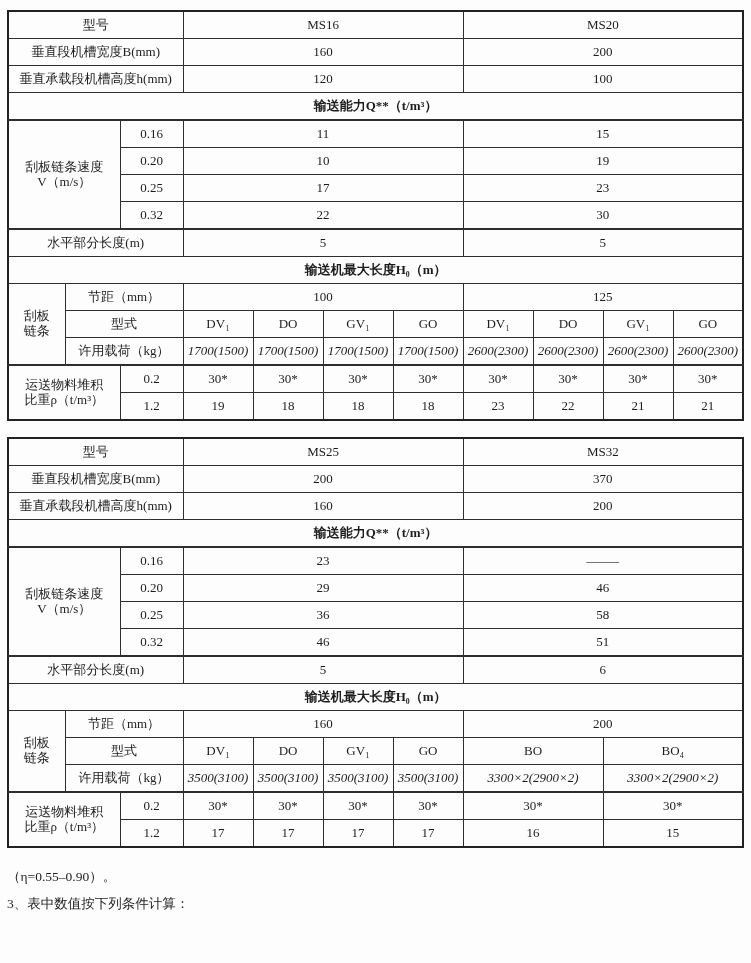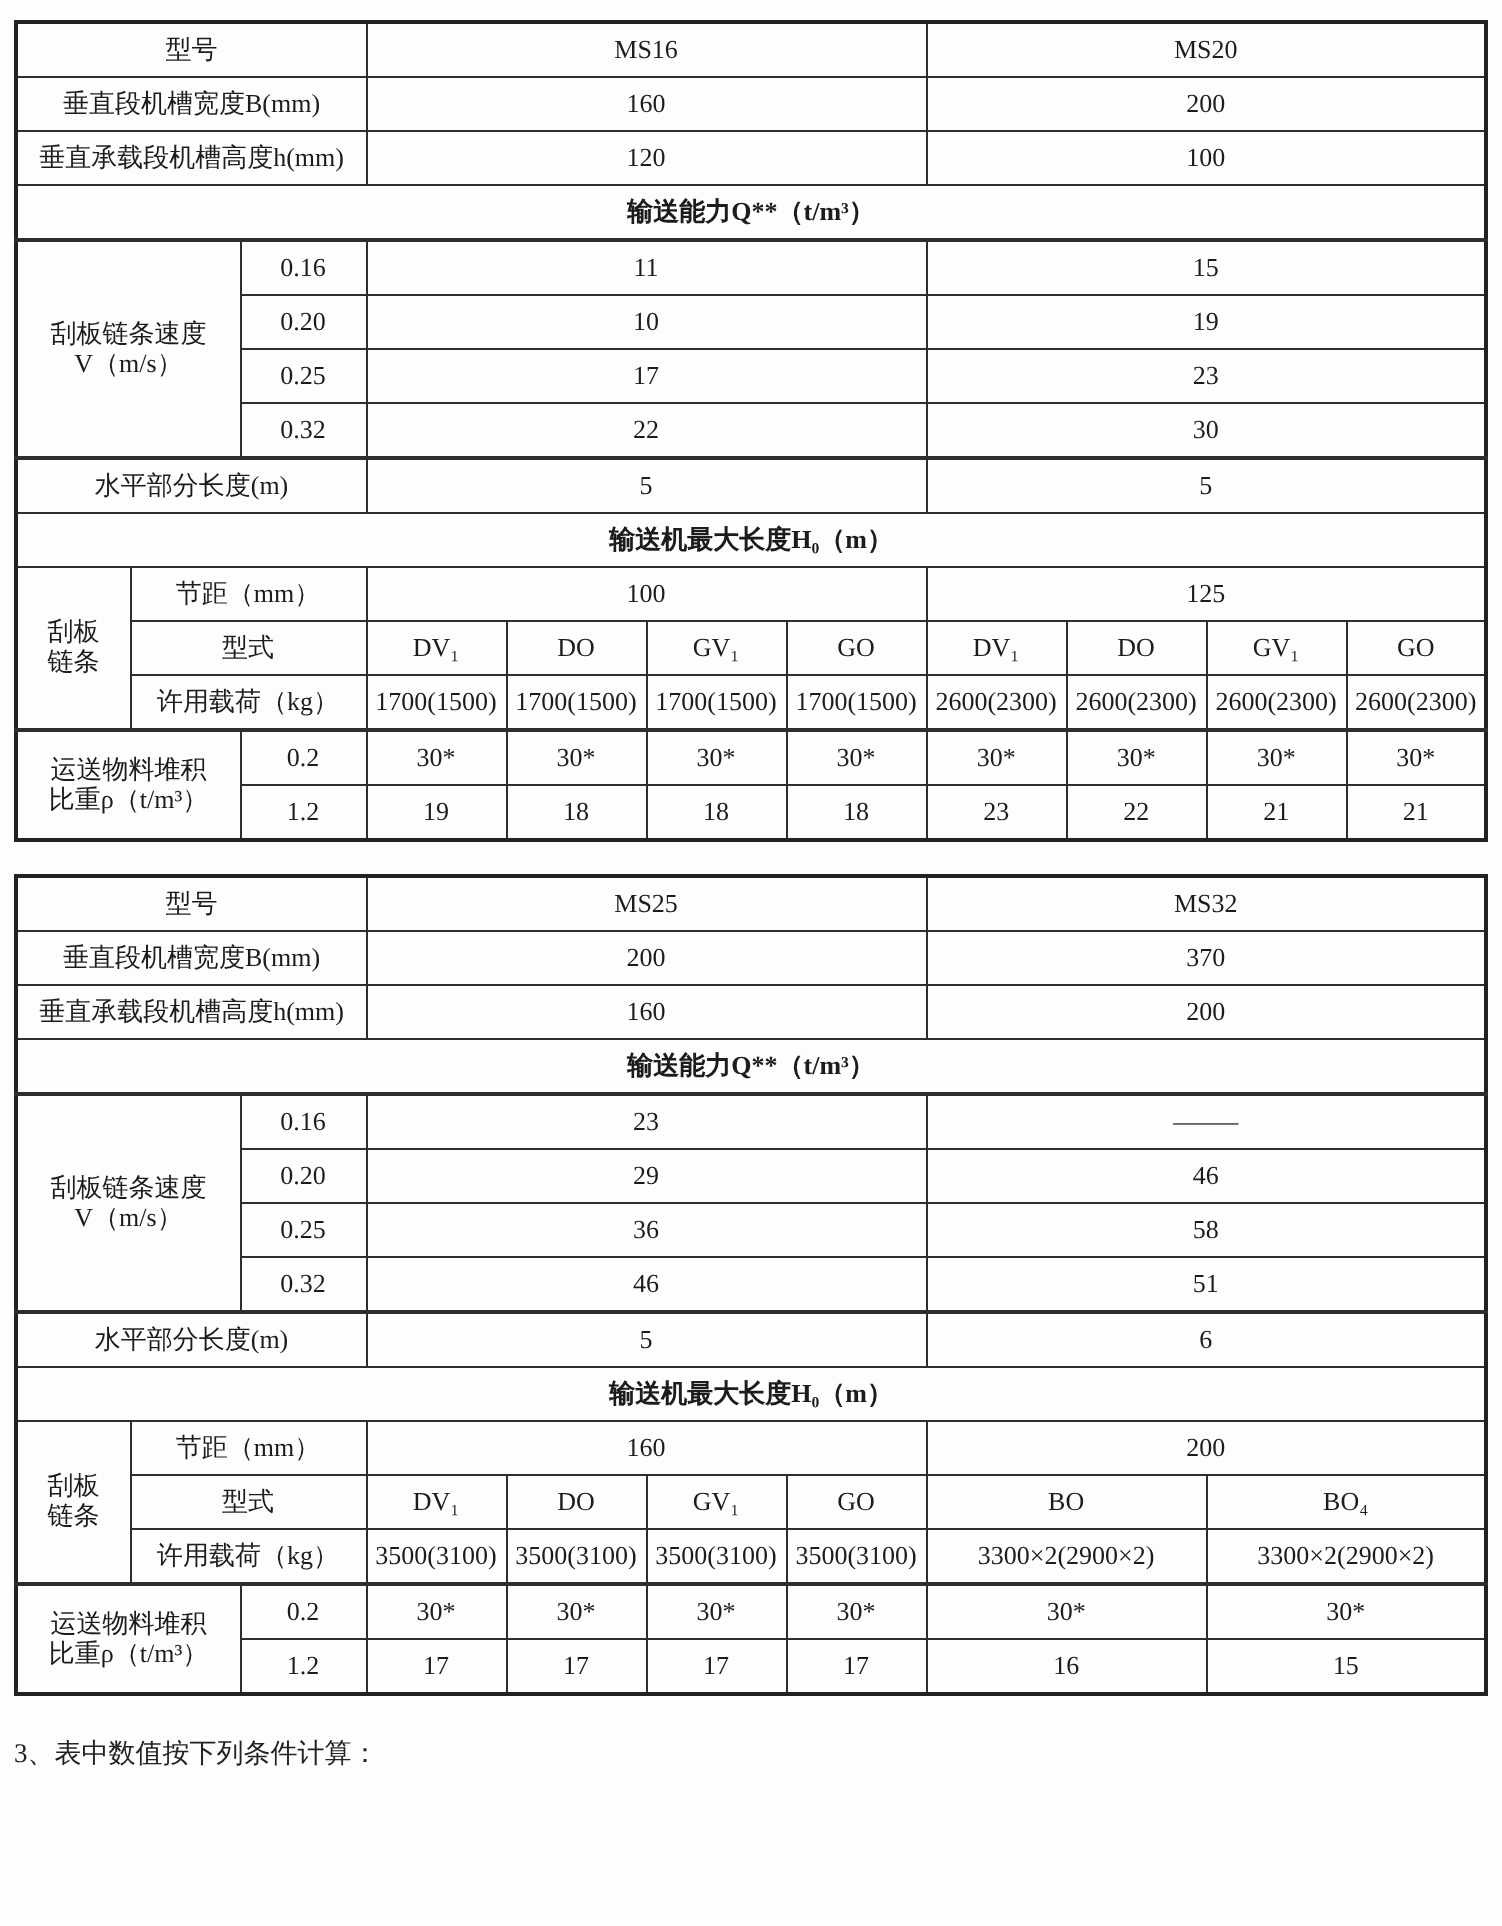--- a/index.html
+++ b/index.html
@@ -12,21 +12,21 @@
   table.spec{
     border-collapse:collapse;table-layout:fixed;width:737px;
     border:2px solid #222;margin:0 0 16px 0;
   }
   table.spec td{
     border:1px solid #2e2e2e;text-align:center;vertical-align:middle;
     font-size:13px;height:24px;padding:1px 1px;line-height:1.15;
     overflow:hidden;white-space:nowrap;
   }
   td.hd{height:21px;font-weight:bold;}
-  td.small{font-size:12.5px;}
+  td.small{font-size:12.5px;font-style:italic;}
   tr.sec-top td{border-top-width:2px;}
   .notes{margin-top:20px;font-size:13.5px;color:#222;}
   .notes p{margin:0 0 9px 0;line-height:1.35;white-space:nowrap;}
   .n1{margin-left:6px;}
   .n2{margin-left:32px;}
   .n3{margin-left:40px;}
   .n4{margin-left:24px;}
 </style>
 </head>
 <body>
@@ -251,17 +251,18 @@
       <td>17</td>
       <td>17</td>
       <td>17</td>
       <td colspan="2">16</td>
       <td colspan="2">15</td>
     </tr>
   </tbody>
     </table>
 
   <div class="notes">
+    <p class="n3">（η=0.55–0.90）。</p>
     <p class="n4">3、表中数值按下列条件计算：</p>
 
   </div>
 
 </div>
 
 </body></html>

